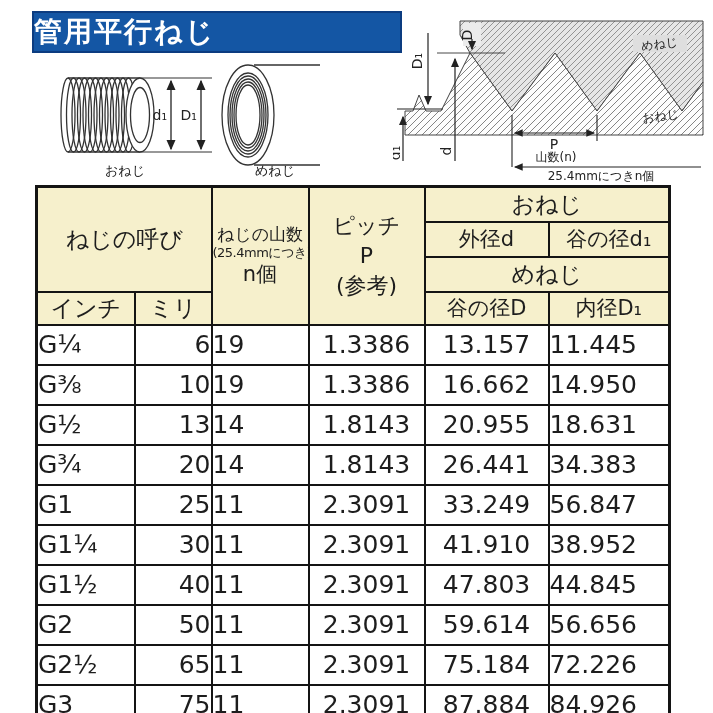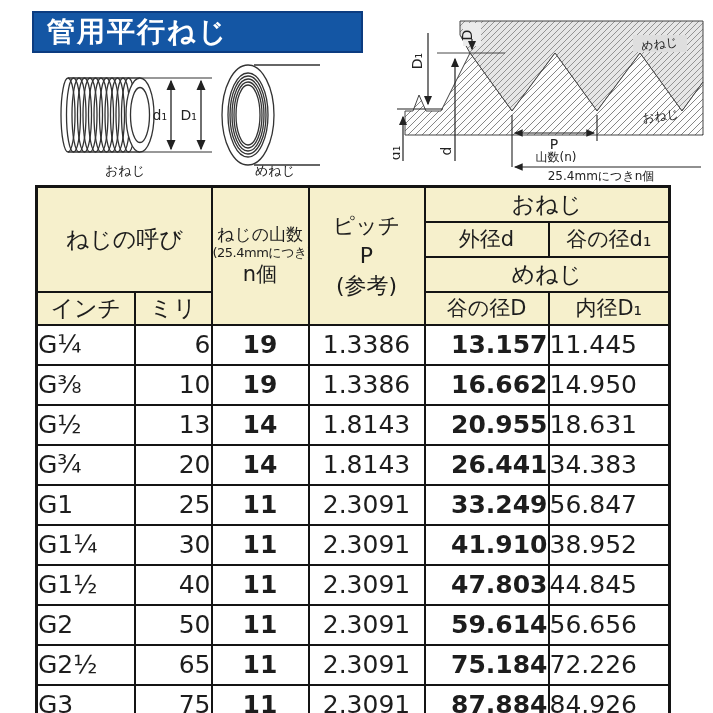--- a/index.html
+++ b/index.html
@@ -3,23 +3,23 @@
 <meta charset="utf-8">
 <style>
   html,body{margin:0;padding:0;}
   body{
     width:713px;height:713px;position:relative;background:#ffffff;
     font-family:"DejaVu Sans","Liberation Sans",sans-serif;
     color:#1d1d1d;overflow:hidden;
   }
   
   .banner{
-    position:absolute;left:32px;top:11px;width:331px;height:42px;
+    position:absolute;left:32px;top:11px;width:370px;height:42px;
     box-sizing:border-box;border:2px solid #0c3c80;background:#1456a4;
-    display:flex;align-items:center;padding-left:13px;
+    display:flex;align-items:center;
   }
   .banner .title{
     color:#ffffff;font-size:28px;font-weight:bold;letter-spacing:2px;line-height:1;
   }
   
   .pipe-svg{position:absolute;left:40px;top:53px;}
   .profile-svg{position:absolute;left:393px;top:3px;}
   svg text{fill:#222;}
   .dim-label{font-size:14px;}
   .jp-label{font-size:13px;}
@@ -37,23 +37,23 @@
   .spec-table th{background:#f6f0cc;font-weight:normal;text-align:center;}
   .spec-table td{background:#ffffff;font-size:25px;height:40px;}
   .h-big{font-size:23px;}
   .h-mid{font-size:21px;}
   .mline1{font-size:17px;line-height:1.25;}
   .mline2{font-size:13px;line-height:1.2;letter-spacing:-0.5px;}
   .mline3{font-size:21px;line-height:1.3;}
   .pline{font-size:22px;line-height:1.35;}
   .col-inch-c{text-align:left;padding-left:14px;}
   .col-mm-c{text-align:right;padding-right:18px;}
-  .col-n-c{text-align:center;font-weight:bold;}
+  .col-n-c{}
   .col-p-c{text-align:center;}
-  .col-d-c{text-align:right;padding-right:8px;font-weight:bold;}
+  .col-d-c{text-align:center;padding-right:8px;}
   .col-d1-c{text-align:left;padding-right:10px;}
 </style>
 </head>
 <body>
 
 <div class="banner">
   <span class="title">管用平行ねじ</span>
 </div>
 
 <svg class="pipe-svg" width="280" height="128" viewBox="0 0 280 128">

